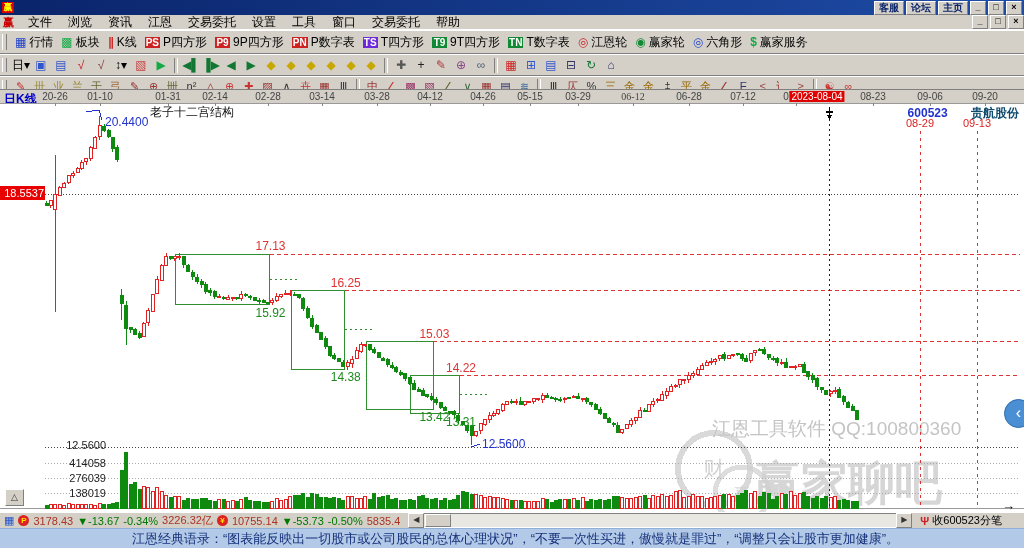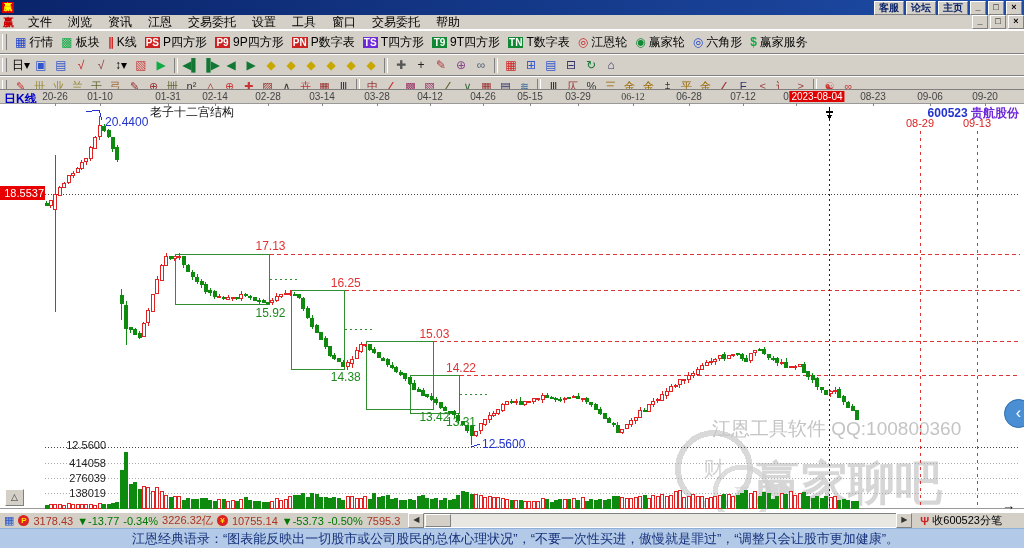--- a/index.html
+++ b/index.html
@@ -23,21 +23,21 @@
   .badge{display:inline-block;min-width:13px;height:11px;line-height:11px;font-size:10px;font-weight:bold;color:#fff;text-align:center;padding:0 1px;}
   .ibtn{width:20px;height:17px;display:flex;align-items:center;justify-content:center;font-size:12px;}
   .ibtn2{width:19px;height:15px;display:flex;align-items:center;justify-content:center;font-size:11px;}
   #daterow{position:absolute;top:89px;left:0;width:1024px;height:14px;background:#d4d0c8;border-top:1px solid #808080;font-size:10px;color:#444;}
   #daterow .dlbl{position:absolute;top:1px;transform:translateX(-50%);}
   #daterow .dhl{background:#e00000;color:#fff;padding:0 2px;}
   #pane-label{position:absolute;left:4px;top:1px;color:#0000cc;font-size:12px;font-weight:bold;}
   #chartwrap{position:absolute;top:103px;left:0;width:1024px;height:409px;background:#fff;}
   #price-pin{position:absolute;top:83px;left:0;width:44px;height:14px;background:#e80000;color:#fff;font-size:11px;line-height:14px;text-align:right;padding-right:1px;}
   #stock-label{position:absolute;top:2px;right:5px;font-size:12px;font-weight:bold;}
-  #stock-label .code{color:#2233cc;} #stock-label .name{color:#6d28d9;margin-left:0;}
+  #stock-label .code{color:#2233cc;} #stock-label .name{color:#0c4a6e;margin-left:20px;}
   #chevron-btn{position:absolute;top:296px;left:1004px;width:27px;height:27px;border-radius:50%;background:#4a8fd4;color:#fff;font-size:16px;line-height:25px;text-align:center;border:1px solid #2c6cb0;}
   #tri-btn{position:absolute;top:386px;left:5px;width:17px;height:15px;background:#d4d0c8;font-size:9px;line-height:14px;text-align:center;color:#333;}
   #arrow-btn{position:absolute;top:395px;left:1002px;font-size:13px;color:#111;}
   #statusbar{position:absolute;top:512px;left:0;width:1024px;height:16px;background:#d4d0c8;border-top:1px solid #fff;display:flex;align-items:center;font-size:11px;gap:4px;padding-left:4px;box-sizing:border-box;}
   .sicon{color:#2255cc;font-size:11px;}
   .cic{display:inline-block;width:11px;height:11px;border-radius:50%;background:#dd2222;color:#ffe000;font-size:8px;font-weight:bold;line-height:11px;text-align:center;}
   .idxv{color:#aa3322;} .idxc{color:#007700;} .idxa{color:#aa3322;}
   #hscroll{display:flex;align-items:center;height:13px;margin-left:4px;}
   #hscroll .sarr{width:14px;height:13px;background:#d4d0c8;font-size:8px;line-height:12px;text-align:center;color:#333;}
   #hscroll .track{width:472px;height:13px;background:#e9e7e2;border-top:1px solid #808080;border-bottom:1px solid #fff;position:relative;}
@@ -873,28 +873,28 @@
   <div id="price-pin">18.5537</div>
   <div id="chevron-btn">‹</div>
   <div id="tri-btn" class="raised">△</div>
   <div id="arrow-btn">→</div>
 </div>
 
 <div id="statusbar">
   <span class="sicon">▦</span>
   <span class="cic">P</span>
   <span class="idxv">3178.43</span>
-  <span class="idxc">▼-13.77</span>
+  <span class="idxc">▼-13.67</span>
   <span class="idxc">-0.34%</span>
   <span class="idxa">3226.32亿</span>
   <span class="cic">¥</span>
   <span class="idxv">10755.14</span>
   <span class="idxc">▼-53.73</span>
   <span class="idxc">-0.50%</span>
-  <span class="idxa">7595.3</span>
+  <span class="idxa">5835.4</span>
   <span id="hscroll">
     <span class="sarr raised">◀</span>
     <span class="track">
         <span class="thumb raised"></span>
       </span>
     <span class="sarr raised">▶</span>
   </span>
   <span id="feed">
     <span class="ant">Ψ</span>
     <span>收600523分笔</span>

